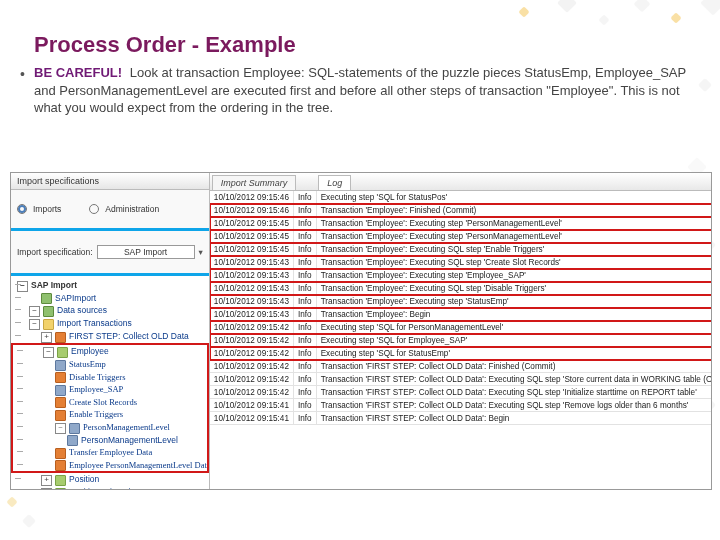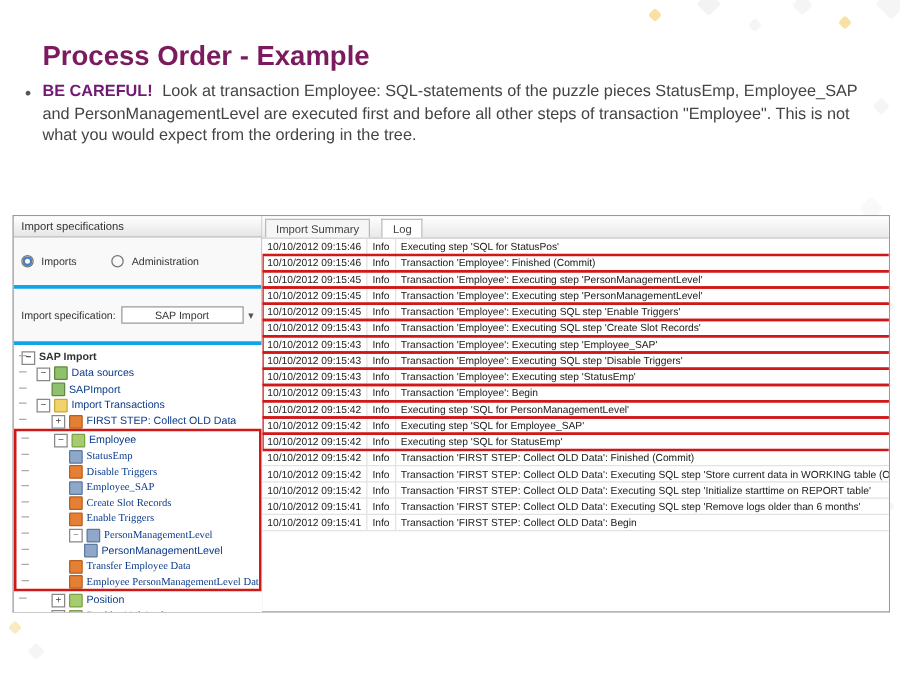--- a/index.html
+++ b/index.html
@@ -28,21 +28,21 @@
   .ic-db{background:#8fc06e;border:1px solid #5d8a3d;}
   .ic-sql{background:#e47f34;border:1px solid #b85f1f;}
   .ic-cog{background:#8fa8c9;border:1px solid #5d789e;}
   .ic-trans{background:#a7cc6e;border:1px solid #7aa246;}
   .ic-log{background:#9a75c7;border:1px solid #6d4c97;}
   .depth1{padding-left:18px;} .depth2{padding-left:30px;} .depth3{padding-left:42px;font-family:Liberation Serif, serif;} .depth4{padding-left:54px;}
   .red-box{border:2px solid #d11818;padding:0px;}
   
   .right{flex:1;display:flex;flex-direction:column;background:#fff;}
   .tabs{display:flex;background:linear-gradient(#fff,#e8e8e8);border-bottom:1px solid #bbb;font-size:9px;}
-  .tab{border:1px solid #bbb;border-bottom:none;background:#f6f6f6;padding:2px 8px;margin:2px 7px 0 2px;color:#444;}
+  .tab{border:1px solid #bbb;border-bottom:none;background:#f6f6f6;padding:2px 8px;margin:2px 20px 0 2px;color:#444;font-style:italic;}
   .tab.active{background:#fff;}
   .grid{flex:1;overflow:auto;background:#fff;}
   table.log{border-collapse:collapse;width:100%;font-size:8.2px;color:#222;}
   table.log td{border-bottom:1px solid #e2e2e2;border-right:1px solid #e2e2e2;padding:1.5px 4px;white-space:nowrap;}
   .col-t{width:95px;} .col-l{width:28px;}
   .red-outline{outline:2px solid #d11818;outline-offset:-1px;}
   .logo{position:absolute;left:26px;bottom:10px;font-size:17px;color:#6f7072;font-weight:400;}
   .logo .spark{color:#f0a800;font-size:12px;vertical-align:top;}
 </style>
 </head>
@@ -84,22 +84,22 @@
         <span class="radio"></span>
         <span>Administration</span>
       </div>
       <div class="lp-row">
         <span>Import specification:</span>
         <span class="field">SAP Import</span>
         <span style="color:#555;">▾</span>
       </div>
       <div class="tree">
         <div class="tn root"><span class="exp">−</span><span>SAP Import</span></div>
+        <div class="tn depth2"><span class="ic ic-db"></span><span>SAPImport</span></div>
         <div class="tn depth1"><span class="exp">−</span><span class="ic ic-db"></span><span>Data sources</span></div>
-        <div class="tn depth2"><span class="ic ic-db"></span><span>SAPImport</span></div>
         <div class="tn depth1"><span class="exp">−</span><span class="ic ic-folder"></span><span>Import Transactions</span></div>
         <div class="tn depth2"><span class="exp">+</span><span class="ic ic-sql"></span><span>FIRST STEP: Collect OLD Data</span></div>
         <div class="red-box">
           <div class="tn depth2"><span class="exp">−</span><span class="ic ic-trans"></span><span>Employee</span></div>
           <div class="tn depth3"><span class="ic ic-cog"></span><span>StatusEmp</span></div>
           <div class="tn depth3"><span class="ic ic-sql"></span><span>Disable Triggers</span></div>
           <div class="tn depth3"><span class="ic ic-cog"></span><span>Employee_SAP</span></div>
           <div class="tn depth3"><span class="ic ic-sql"></span><span>Create Slot Records</span></div>
           <div class="tn depth3"><span class="ic ic-sql"></span><span>Enable Triggers</span></div>
           <div class="tn depth3"><span class="exp">−</span><span class="ic ic-cog"></span><span>PersonManagementLevel</span></div>

